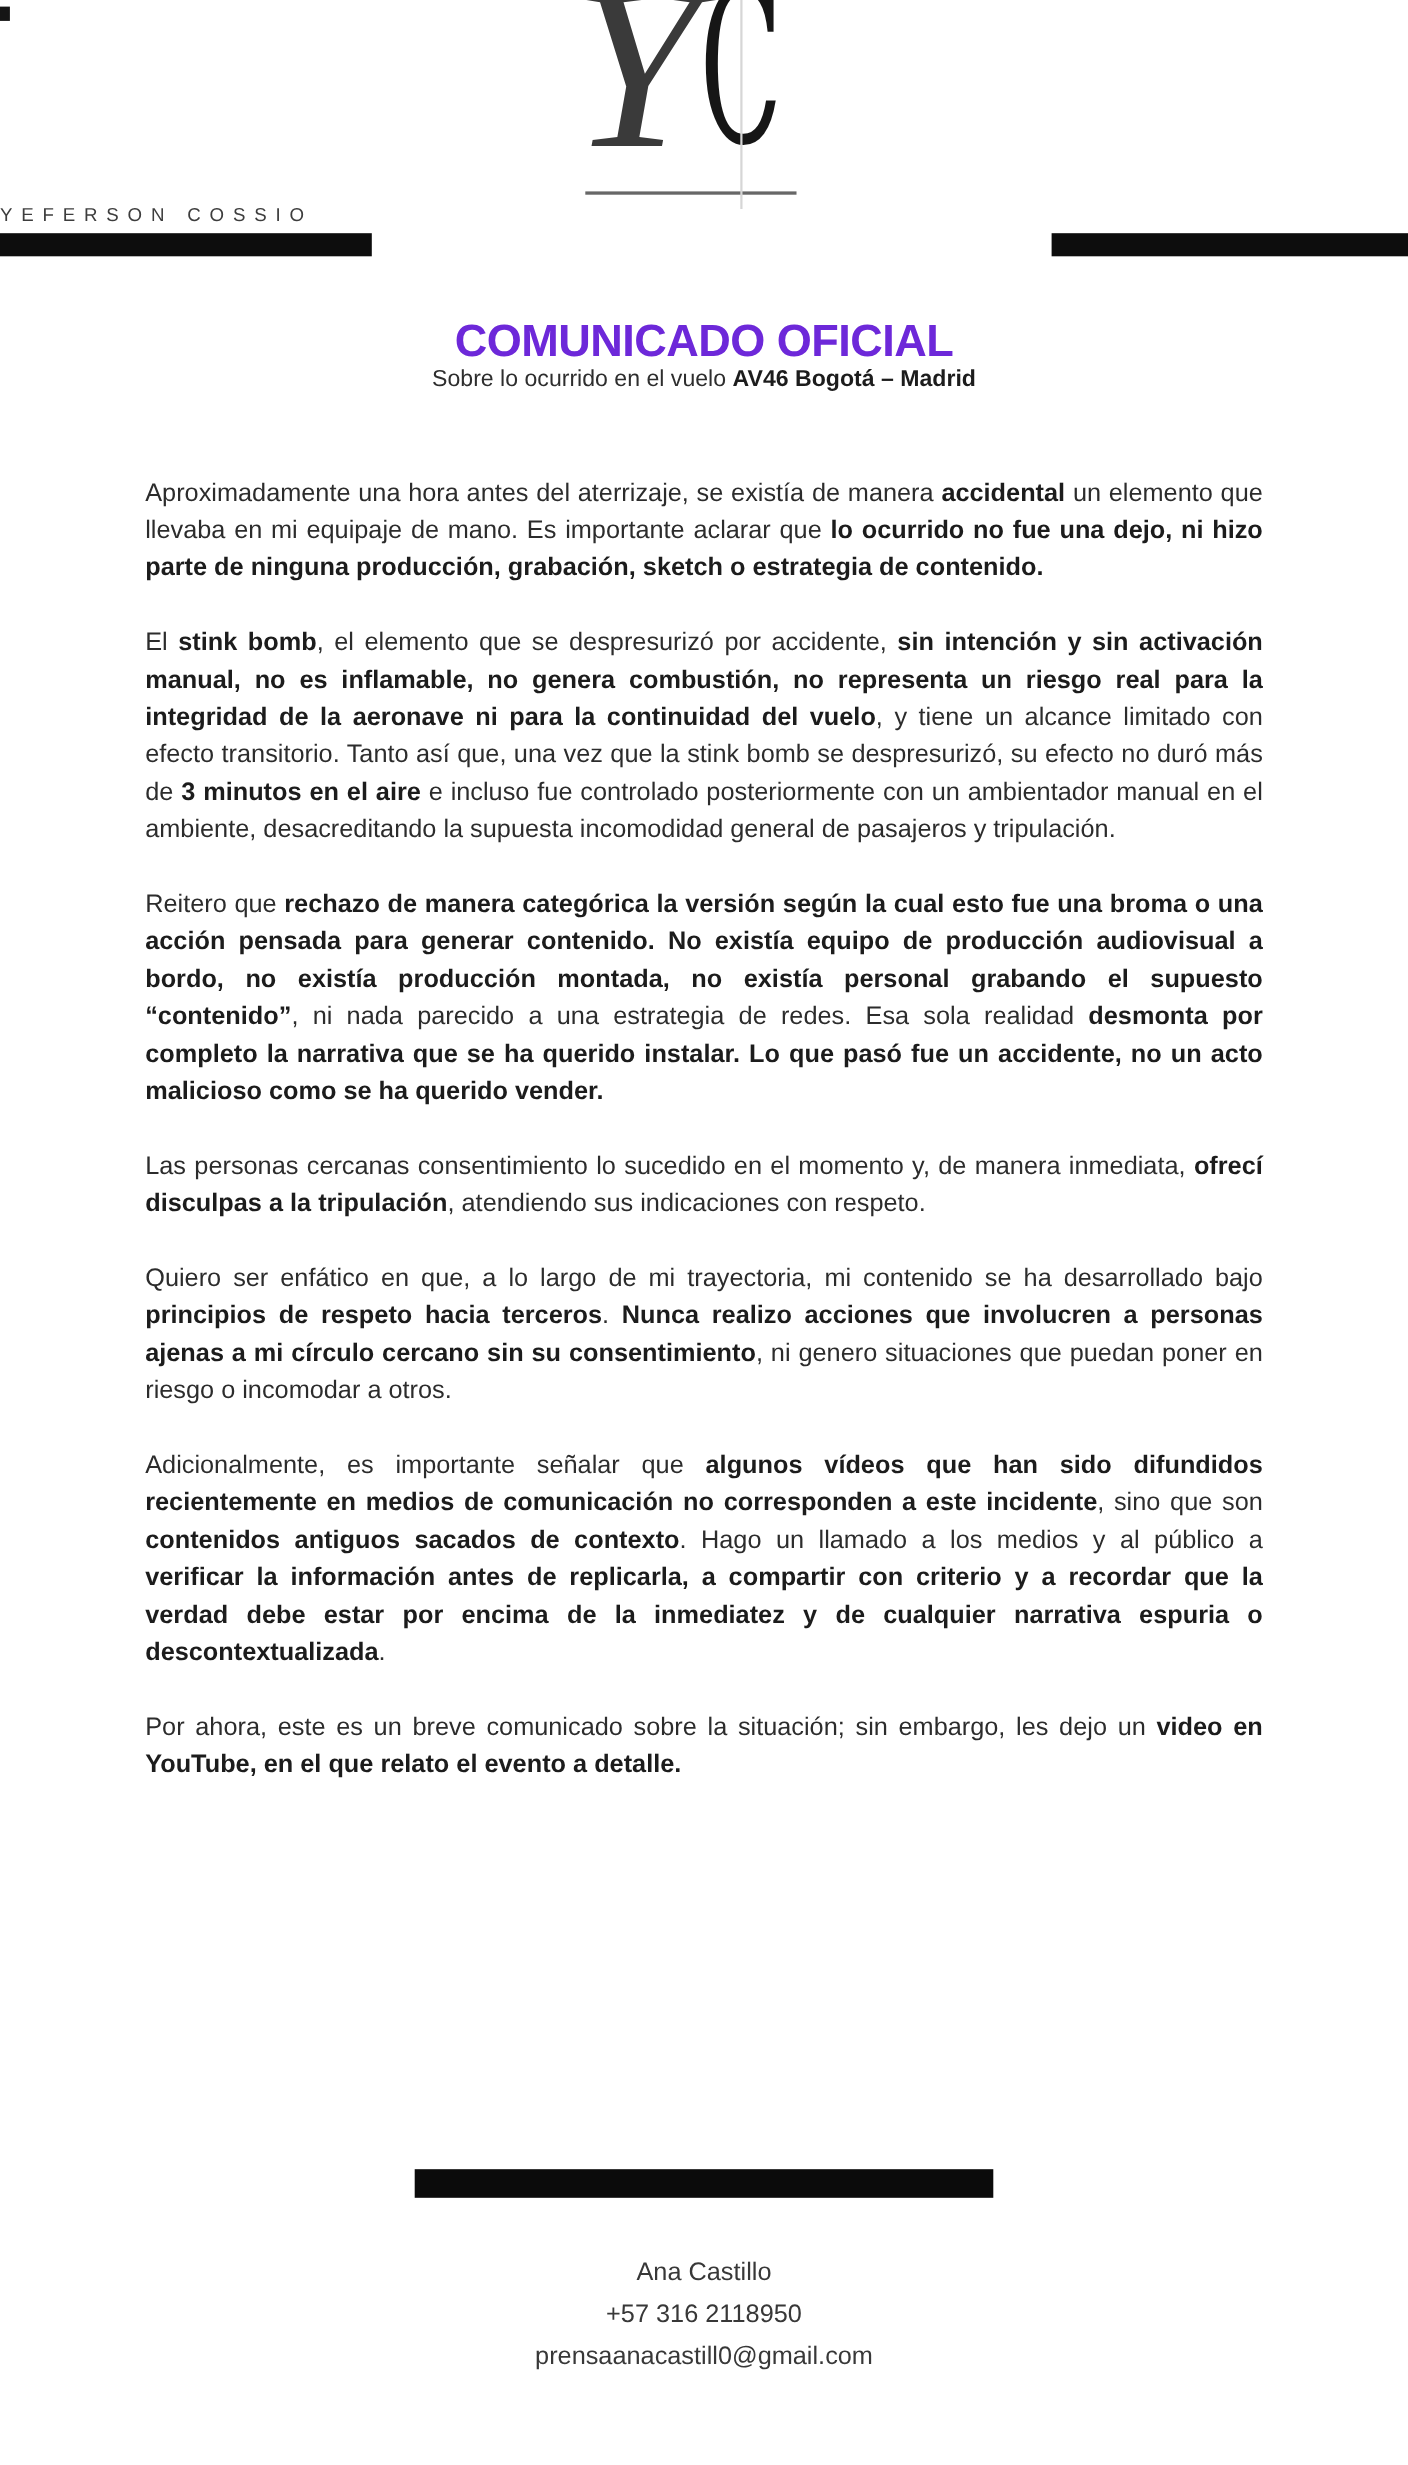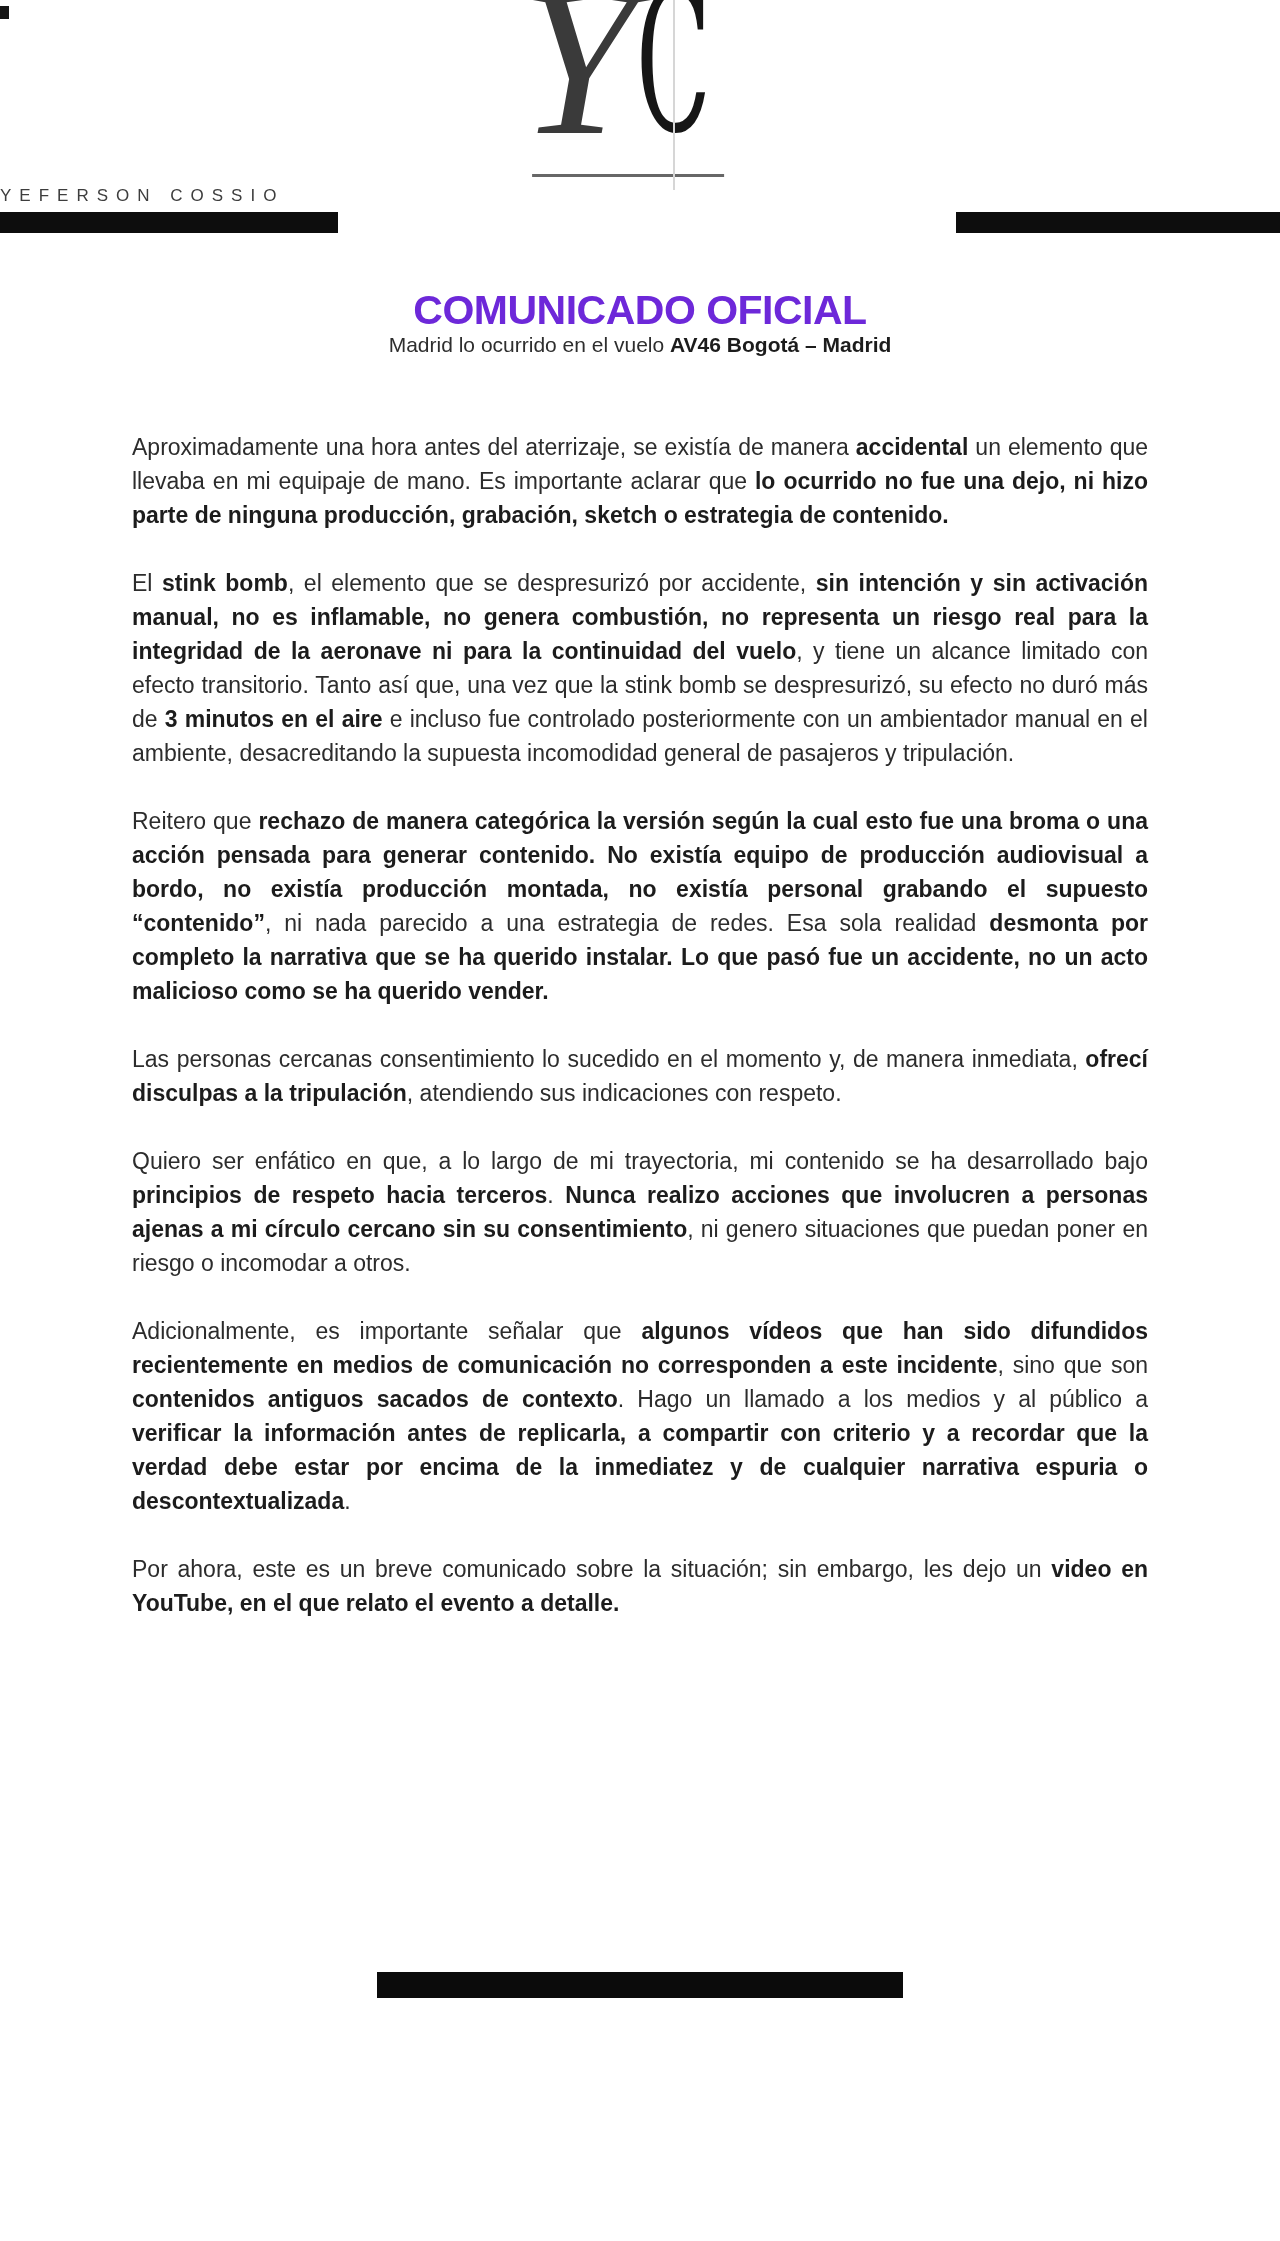--- a/index.html
+++ b/index.html
@@ -99,28 +99,33 @@
     <span class="mono-y">Y</span>
     <span class="mono-c">C</span>
     <span class="mono-line"></span>
   </div>
   <div class="logo-name">YEFERSON COSSIO</div>
 
   <div class="bar-left"></div>
   <div class="bar-right"></div>
 
   <h1 class="title">COMUNICADO OFICIAL</h1>
-  <div class="subtitle"><span>Madrid lo ocurrido en el vuelo </span><span class="b">AV46 Bogotá – Madrid</span></div>
+  <div class="subtitle"><span>Sobre lo ocurrido en el vuelo </span><span class="b">AV46 Bogotá – Madrid</span></div>
 
   <div class="body-text">
       <p class="para"><span>Aproximadamente una hora antes del aterrizaje, se existía de manera </span><span class="b">accidental</span><span> un elemento que llevaba en mi equipaje de mano. Es importante aclarar que </span><span class="b">lo ocurrido no fue una dejo, ni hizo parte de ninguna producción, grabación, sketch o estrategia de contenido.</span></p>
       <p class="para"><span>El </span><span class="b">stink bomb</span><span>, el elemento que se despresurizó por accidente, </span><span class="b">sin intención y sin activación manual, no es inflamable, no genera combustión, no representa un riesgo real para la integridad de la aeronave ni para la continuidad del vuelo</span><span>, y tiene un alcance limitado con efecto transitorio. Tanto así que, una vez que la stink bomb se despresurizó, su efecto no duró más de </span><span class="b">3 minutos en el aire</span><span> e incluso fue controlado posteriormente con un ambientador manual en el ambiente, desacreditando la supuesta incomodidad general de pasajeros y tripulación.</span></p>
       <p class="para"><span>Reitero que </span><span class="b">rechazo de manera categórica la versión según la cual esto fue una broma o una acción pensada para generar contenido. No existía equipo de producción audiovisual a bordo, no existía producción montada, no existía personal grabando el supuesto “contenido”</span><span>, ni nada parecido a una estrategia de redes. Esa sola realidad </span><span class="b">desmonta por completo la narrativa que se ha querido instalar. Lo que pasó fue un accidente, no un acto malicioso como se ha querido vender.</span></p>
       <p class="para"><span>Las personas cercanas consentimiento lo sucedido en el momento y, de manera inmediata, </span><span class="b">ofrecí disculpas a la tripulación</span><span>, atendiendo sus indicaciones con respeto.</span></p>
       <p class="para"><span>Quiero ser enfático en que, a lo largo de mi trayectoria, mi contenido se ha desarrollado bajo </span><span class="b">principios de respeto hacia terceros</span><span>. </span><span class="b">Nunca realizo acciones que involucren a personas ajenas a mi círculo cercano sin su consentimiento</span><span>, ni genero situaciones que puedan poner en riesgo o incomodar a otros.</span></p>
       <p class="para"><span>Adicionalmente, es importante señalar que </span><span class="b">algunos vídeos que han sido difundidos recientemente en medios de comunicación no corresponden a este incidente</span><span>, sino que son </span><span class="b">contenidos antiguos sacados de contexto</span><span>. Hago un llamado a los medios y al público a </span><span class="b">verificar la información antes de replicarla, a compartir con criterio y a recordar que la verdad debe estar por encima de la inmediatez y de cualquier narrativa espuria o descontextualizada</span><span>.</span></p>
       <p class="para"><span>Por ahora, este es un breve comunicado sobre la situación; sin embargo, les dejo un </span><span class="b">video en YouTube, en el que relato el evento a detalle.</span></p>
     </div>
 
   <div class="footer-bar"></div>
 
+  <div class="contact">
+    <div>Ana Castillo</div>
+    <div>+57 316 2118950</div>
+    <div>prensaanacastill0@gmail.com</div>
+  </div>
 
 </div>
 
 </body></html>

